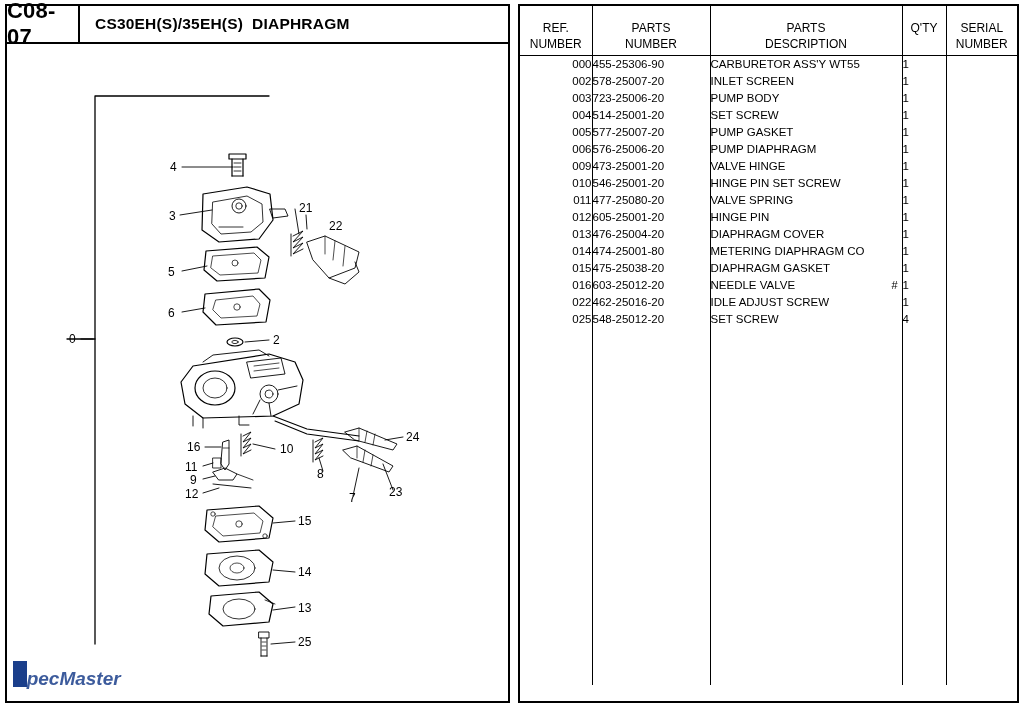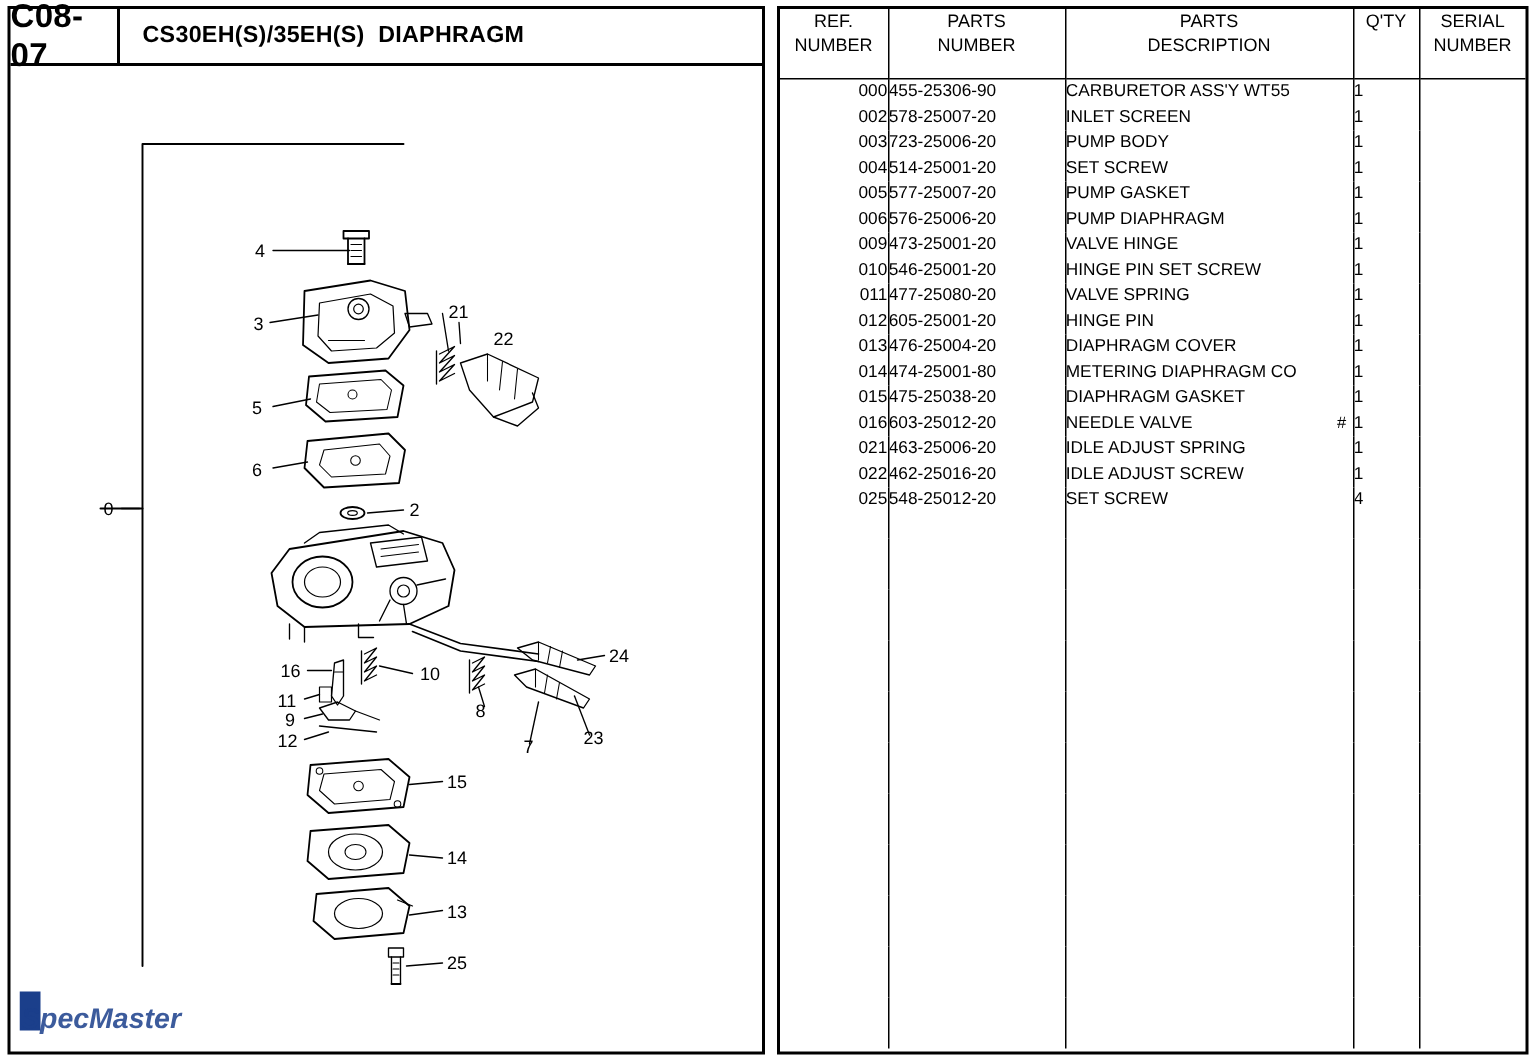--- a/index.html
+++ b/index.html
@@ -85,21 +85,21 @@
   table.parts col.c-pn  { width: 118px; }
   table.parts col.c-desc{ width: 192px; }
   table.parts col.c-qty { width: 44px; }
   table.parts col.c-ser { width: 71px; }
 
   table.parts th {
     border-right: 1.5px solid #000;
     border-bottom: 1.5px solid #000;
     font-weight: normal;
     font-size: 12px;
-    padding: 0 0 3px 0;
+    padding: 14px 0 3px 0;
     vertical-align: top;
     line-height: 1.35;
     height: 46px;
   }
   table.parts th:last-child { border-right: none; }
   table.parts td {
     border-right: 1.5px solid #000;
     padding: 0;
     height: 17px;
     line-height: 17px;
@@ -441,27 +441,20 @@
             <td class="ser"></td>
           </tr>
           <tr>
             <td class="ref">016</td>
             <td class="pn">603-25012-20</td>
             <td class="desc">NEEDLE VALVE<span class="hash-mark">#</span></td>
             <td class="qty">1</td>
             <td class="ser"></td>
           </tr>
           <tr>
-            <td class="ref">021</td>
-            <td class="pn">463-25006-20</td>
-            <td class="desc">IDLE ADJUST SPRING</td>
-            <td class="qty">1</td>
-            <td class="ser"></td>
-          </tr>
-          <tr>
             <td class="ref">022</td>
             <td class="pn">462-25016-20</td>
             <td class="desc">IDLE ADJUST SCREW</td>
             <td class="qty">1</td>
             <td class="ser"></td>
           </tr>
           <tr>
             <td class="ref">025</td>
             <td class="pn">548-25012-20</td>
             <td class="desc">SET SCREW</td>

